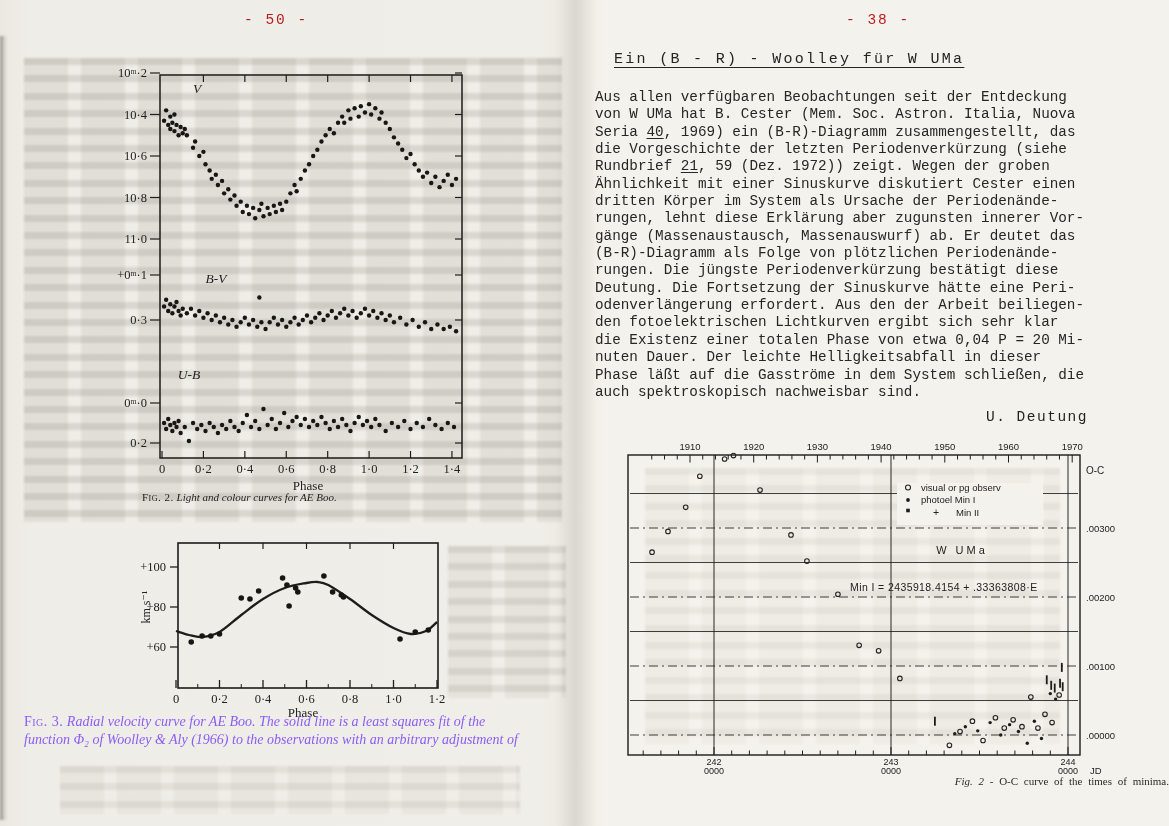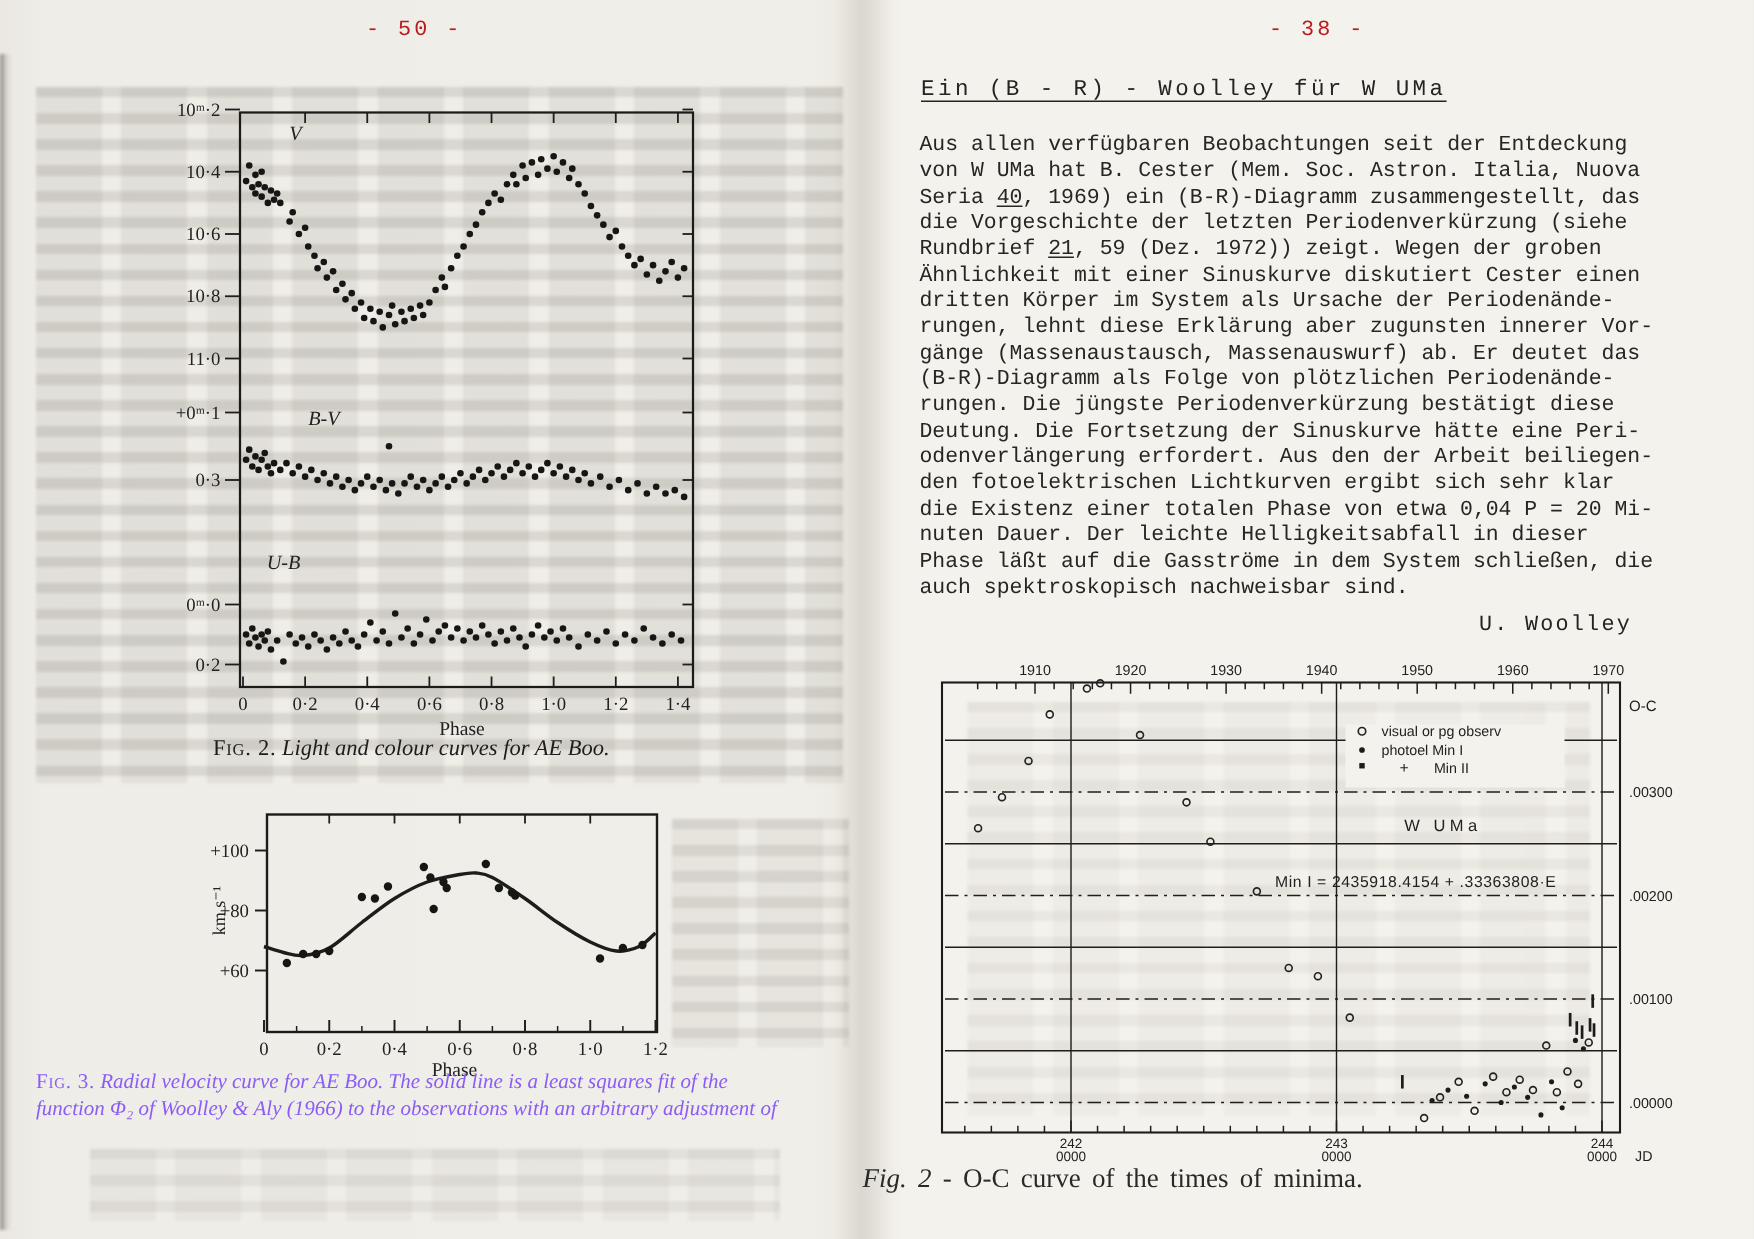--- a/index.html
+++ b/index.html
@@ -9,29 +9,29 @@
   .page-left{left:0;width:575px;background:linear-gradient(90deg,#eae8e1 0%,#efede7 5%,#f0eee8 94%,#ebe8e1 100%)}
   .page-right{left:575px;right:0;background:linear-gradient(90deg,#edeae3 0%,#f4f2ec 5%,#f4f2ec 100%)}
   .gutter{position:absolute;left:556px;width:40px;top:0;bottom:0;pointer-events:none;
        background:linear-gradient(90deg,rgba(90,85,75,0) 0%,rgba(90,85,75,.12) 50%,rgba(90,85,75,0) 100%)}
   .edge-left{position:absolute;left:0;top:36px;bottom:6px;width:8px;pointer-events:none;
        background:linear-gradient(90deg,rgba(52,48,42,.50),rgba(52,48,42,.08) 60%,rgba(52,48,42,0));filter:blur(1px)}
   .typew{font-family:"Liberation Mono","DejaVu Sans Mono",monospace;color:#242423}
   .pagenum{position:absolute;font-size:14.5px;letter-spacing:2px;color:#b91c1c}
   .heading{position:absolute;left:614px;top:51px;font-size:15px;letter-spacing:2.3px;
        text-decoration:underline;text-underline-offset:4px;white-space:pre}
-  .para{position:absolute;left:613px;top:89px;font-size:14.3px;line-height:17.35px;white-space:pre;color:#262625}
+  .para{position:absolute;left:595px;top:89px;font-size:14.3px;line-height:17.35px;white-space:pre;color:#262625}
   .para u{text-underline-offset:2px}
   .sig{position:absolute;left:986px;top:409px;font-size:14.5px;letter-spacing:1.5px}
   .serif{font-family:"Liberation Serif","DejaVu Serif",serif}
-  .figcap2{position:absolute;left:142px;top:491px;font-size:15px;font-style:italic;color:#1d1d1c;white-space:pre}
+  .figcap2{position:absolute;left:142px;top:491px;font-size:11px;font-style:italic;color:#1d1d1c;white-space:pre}
   .figcap3{position:absolute;left:24px;top:713px;width:530px;font-size:14px;line-height:17.6px;
        font-style:italic;color:#8b5cf6}
   .fcl{font-style:normal;font-variant:small-caps;letter-spacing:.5px}
-  .occap{position:absolute;left:575px;top:775px;width:594px;text-align:left;font-size:18px;
+  .occap{position:absolute;left:575px;top:775px;width:594px;text-align:right;font-size:11px;
        color:#2a2a28;word-spacing:3px}
   .occap .lbl{font-style:italic}
   .ghost{position:absolute;pointer-events:none;
        background-image:
          repeating-linear-gradient(90deg, rgba(110,104,94,.10) 0 44px, rgba(110,104,94,0) 44px 57px),
          repeating-linear-gradient(180deg, rgba(110,104,94,.17) 0 7px, rgba(110,104,94,0) 7px 17.4px);
        filter:blur(1.2px)}
   svg{position:absolute;overflow:visible}
   svg text{font-family:"Liberation Sans",sans-serif;fill:#222}
   .sv-serif{font-family:"Liberation Serif","DejaVu Serif",serif}
@@ -397,21 +397,21 @@
     <circle cx="428.29999999999995" cy="630" r="2.8" fill="#161615"></circle>
   </svg>
 <div class="figcap3 serif" id="fig3cap">
     <div><span class="fcl">Fig. 3.</span>  Radial velocity curve for AE Boo. The solid line is a least squares fit of the</div>
     <div>function Φ₂ of Woolley &amp; Aly (1966) to the observations with an arbitrary adjustment of</div>
   </div>
 
 <div class="pagenum typew" style="left:846px;top:12px">- 38 -</div>
 <div class="heading typew">Ein (B - R) - Woolley für W UMa</div>
 <div class="para typew" id="para-lines"><div>Aus allen verfügbaren Beobachtungen seit der Entdeckung</div><div>von W UMa hat B. Cester (Mem. Soc. Astron. Italia, Nuova</div><div>Seria <u>40</u>, 1969) ein (B-R)-Diagramm zusammengestellt, das</div><div>die Vorgeschichte der letzten Periodenverkürzung (siehe</div><div>Rundbrief <u>21</u>, 59 (Dez. 1972)) zeigt. Wegen der groben</div><div>Ähnlichkeit mit einer Sinuskurve diskutiert Cester einen</div><div>dritten Körper im System als Ursache der Periodenände-</div><div>rungen, lehnt diese Erklärung aber zugunsten innerer Vor-</div><div>gänge (Massenaustausch, Massenauswurf) ab. Er deutet das</div><div>(B-R)-Diagramm als Folge von plötzlichen Periodenände-</div><div>rungen. Die jüngste Periodenverkürzung bestätigt diese</div><div>Deutung. Die Fortsetzung der Sinuskurve hätte eine Peri-</div><div>odenverlängerung erfordert. Aus den der Arbeit beiliegen-</div><div>den fotoelektrischen Lichtkurven ergibt sich sehr klar</div><div>die Existenz einer totalen Phase von etwa 0,04 P = 20 Mi-</div><div>nuten Dauer. Der leichte Helligkeitsabfall in dieser</div><div>Phase läßt auf die Gasströme in dem System schließen, die</div><div>auch spektroskopisch nachweisbar sind.</div></div>
-<div class="sig typew">U. Woolley</div>
+<div class="sig typew">U. Deutung</div>
 
 <svg id="ocfig" width="569" height="345" viewBox="600 440 569 345" style="left:600px;top:440px">
     <line x1="630" y1="735" x2="1078" y2="735" stroke="#1e1e1d" stroke-width="0.85" stroke-dasharray="9 4 2 4"></line>
     <line x1="630" y1="700.5" x2="1078" y2="700.5" stroke="#1e1e1d" stroke-width="0.85"></line>
     <line x1="630" y1="666" x2="1078" y2="666" stroke="#1e1e1d" stroke-width="0.85" stroke-dasharray="9 4 2 4"></line>
     <line x1="630" y1="631.5" x2="1078" y2="631.5" stroke="#1e1e1d" stroke-width="0.85"></line>
     <line x1="630" y1="597" x2="1078" y2="597" stroke="#1e1e1d" stroke-width="0.85" stroke-dasharray="9 4 2 4"></line>
     <line x1="630" y1="562.5" x2="1078" y2="562.5" stroke="#1e1e1d" stroke-width="0.85"></line>
     <line x1="630" y1="528" x2="1078" y2="528" stroke="#1e1e1d" stroke-width="0.85" stroke-dasharray="9 4 2 4"></line>
     <line x1="630" y1="493.5" x2="1078" y2="493.5" stroke="#1e1e1d" stroke-width="0.85"></line>

